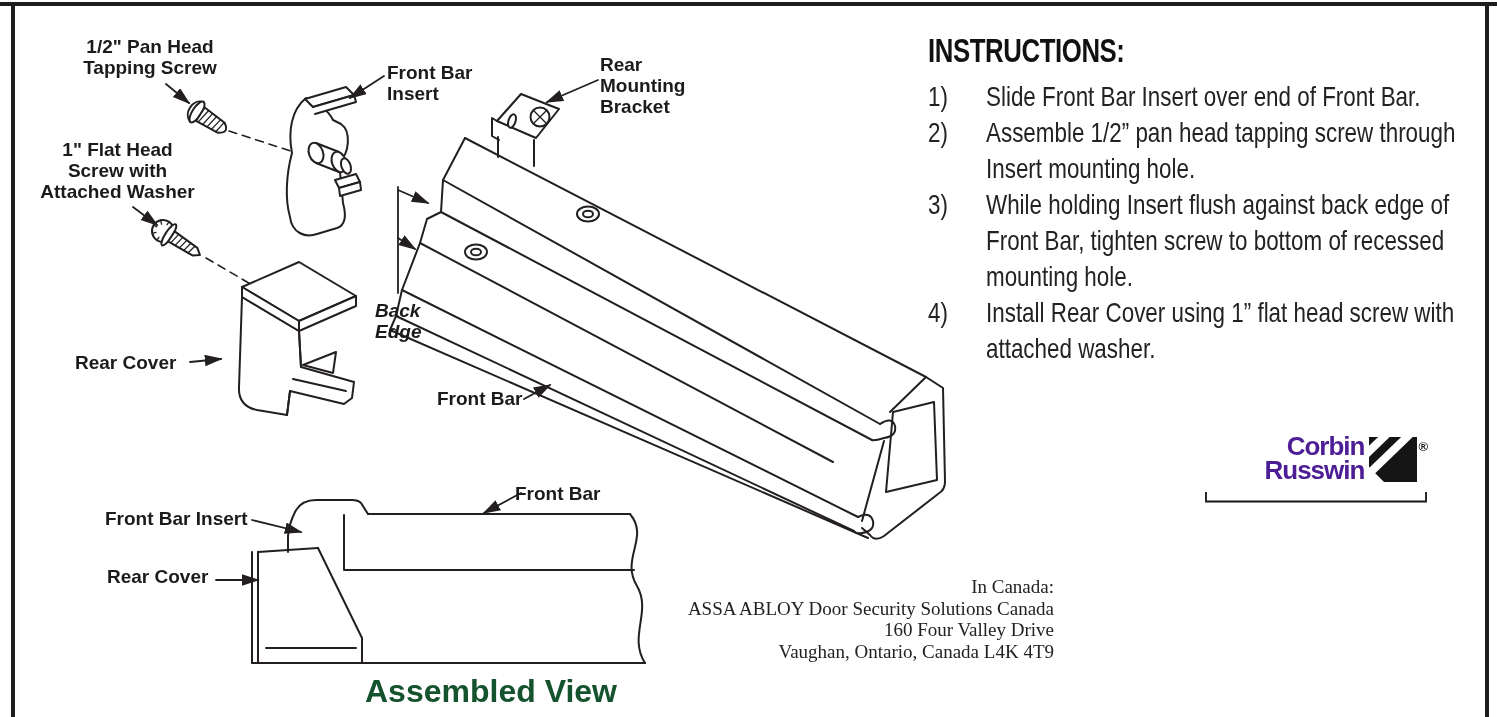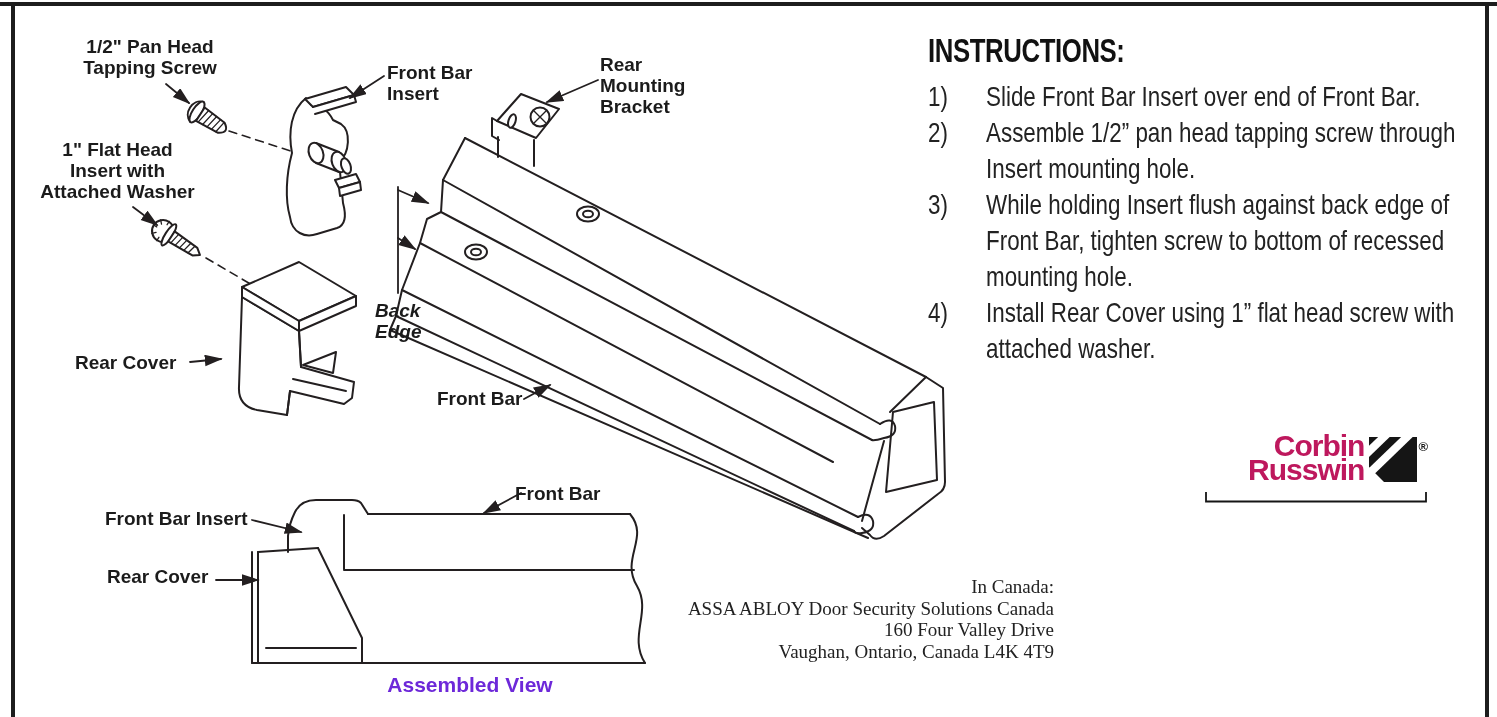--- a/index.html
+++ b/index.html
@@ -5,36 +5,36 @@
   html,body{margin:0;padding:0;background:#e8e8e8;}
   .page{position:relative;width:1497px;height:717px;background:#ffffff;overflow:hidden;
         font-family:"Liberation Sans",sans-serif;color:#1b1b1b;}
   .frame{position:absolute;left:11px;top:2px;width:1478px;height:745px;
          border:4px solid #1d1d1d;box-sizing:border-box;}
   .topline{position:absolute;left:0;top:2px;width:1497px;height:4px;background:#1d1d1d;}
   .art{position:absolute;left:0;top:0;}
   
   .lbl{position:absolute;font-weight:bold;font-size:19px;line-height:21px;color:#1b1b1b;white-space:nowrap;}
   .lbl.center{text-align:center;}
-  .caption{position:absolute;font-weight:bold;font-size:21px;color:#6d28d9;white-space:nowrap;}
+  .caption{position:absolute;font-weight:bold;font-size:32px;color:#14532d;white-space:nowrap;}
   
   .instructions{position:absolute;left:928px;top:32px;width:565px;}
   .ins-heading{font-weight:bold;font-size:33px;letter-spacing:-.5px;transform:scaleX(.78);
                transform-origin:0 0;white-space:nowrap;color:#111;}
   .ins-list{margin-top:9px;}
   .ins-row{display:flex;align-items:flex-start;}
   .ins-num{width:58px;flex:0 0 58px;font-size:28px;line-height:36px;transform:scaleX(.8);
            transform-origin:0 0;color:#222;}
   .ins-line{font-size:28px;line-height:36px;transform:scaleX(.8);transform-origin:0 0;
             white-space:nowrap;color:#222;}
   
   .branding{position:absolute;left:1198px;top:434px;width:235px;text-align:center;}
   .cr-lockup{display:flex;justify-content:flex-end;align-items:flex-end;padding-right:6px;}
-  .cr-text{text-align:right;font-weight:bold;font-size:30px;line-height:24px;
-           letter-spacing:-1px;color:#be185d;margin-right:5px;}
+  .cr-text{text-align:right;font-weight:bold;font-size:26px;line-height:24px;
+           letter-spacing:-1px;color:#4c1d95;margin-right:5px;}
   .reg{font-size:13px;font-weight:bold;position:relative;top:-28px;left:1px;color:#151515;}
   .cr-bracket{margin:10px auto 0 auto;display:block;}
   .assa{margin-top:8px;font-weight:bold;font-size:29px;letter-spacing:0;color:#1a1a1a;white-space:nowrap;}
   
   .addr{position:absolute;top:576px;text-align:right;
         font-family:"Liberation Serif",serif;font-size:19px;line-height:21.5px;color:#222;}
   .addr-canada{left:634px;width:420px;}
   .addr-us{left:1226px;width:196px;}
 </style>
 </head>
@@ -157,21 +157,21 @@
     </g>
   </svg>
 
   <div class="lbl center" style="left:55px;top:36px;width:190px;">
       <div class="ln">1/2" Pan Head</div>
       <div class="ln">Tapping Screw</div>
     </div>
 
   <div class="lbl center" style="left:30px;top:139px;width:175px;">
       <div class="ln">1" Flat Head</div>
-      <div class="ln">Insert with</div>
+      <div class="ln">Screw with</div>
       <div class="ln">Attached Washer</div>
     </div>
 
   <div class="lbl" style="left:387px;top:62px;">
       <div class="ln">Front Bar</div>
       <div class="ln">Insert</div>
     </div>
 
   <div class="lbl" style="left:600px;top:54px;">
       <div class="ln">Rear</div>

